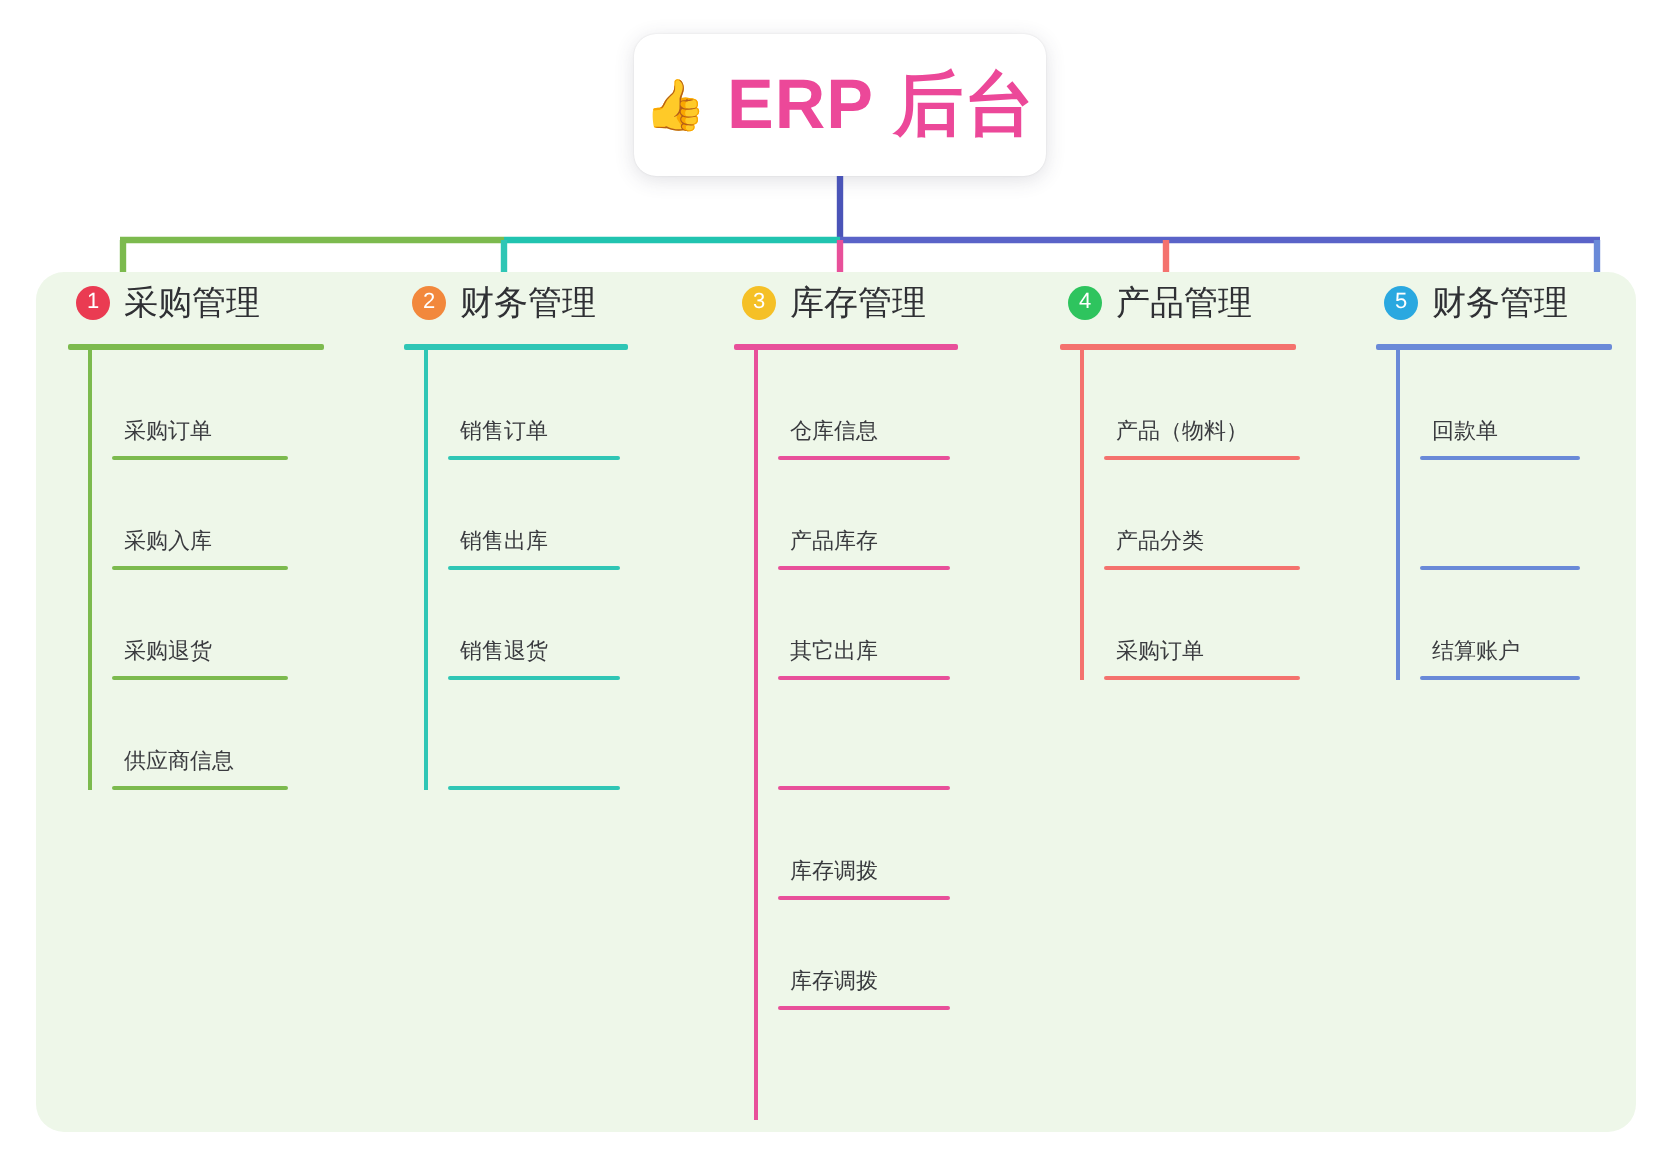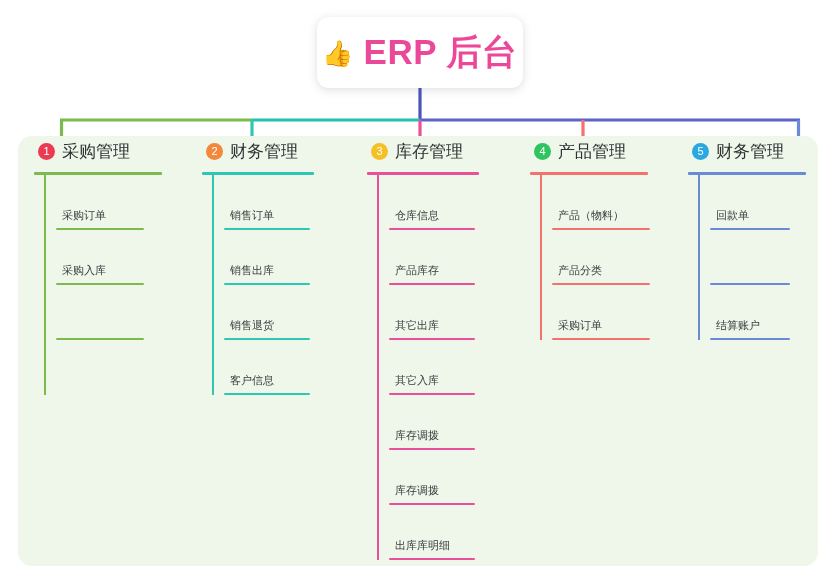--- a/index.html
+++ b/index.html
@@ -187,20 +187,25 @@
             <div class="trunk" style="background: rgb(124, 186, 78); left: 26px; height: 220px;"></div>
             <div class="leaf">
               <div class="leaf-text">采购订单</div>
               <div class="leaf-underline" style="background: rgb(124, 186, 78); width: 88px;"></div>
             </div>
             <div class="leaf">
               <div class="leaf-text">采购入库</div>
               <div class="leaf-underline" style="background: rgb(124, 186, 78); width: 88px;"></div>
             </div>
             <div class="leaf">
+              <div class="leaf-text">采购退货</div>
+              <div class="leaf-underline" style="background: rgb(124, 186, 78); width: 88px;"></div>
+            </div>
+            <div class="leaf">
+              <div class="leaf-text">供应商信息</div>
               <div class="leaf-underline" style="background: rgb(124, 186, 78); width: 88px;"></div>
             </div>
           </div>
         </div>
         <div class="column" style="width: 165px;">
           <div class="col-head" style="padding-left: 20px;">
             <span class="badge" style="background: rgb(242, 136, 60);">2</span>
             <span class="col-title">财务管理</span>
           </div>
           <div class="col-underline" style="background: rgb(47, 198, 181); width: 112px; margin-left: 16px;"></div>
@@ -212,21 +217,20 @@
             </div>
             <div class="leaf">
               <div class="leaf-text">销售出库</div>
               <div class="leaf-underline" style="background: rgb(47, 198, 181); width: 86px;"></div>
             </div>
             <div class="leaf">
               <div class="leaf-text">销售退货</div>
               <div class="leaf-underline" style="background: rgb(47, 198, 181); width: 86px;"></div>
             </div>
             <div class="leaf">
-              <div class="leaf-text">客户信息</div>
               <div class="leaf-underline" style="background: rgb(47, 198, 181); width: 86px;"></div>
             </div>
           </div>
         </div>
         <div class="column" style="width: 163px;">
           <div class="col-head" style="padding-left: 20px;">
             <span class="badge" style="background: rgb(245, 192, 38);">3</span>
             <span class="col-title">库存管理</span>
           </div>
           <div class="col-underline" style="background: rgb(232, 80, 154); width: 112px; margin-left: 16px;"></div>
@@ -238,33 +242,28 @@
             </div>
             <div class="leaf">
               <div class="leaf-text">产品库存</div>
               <div class="leaf-underline" style="background: rgb(232, 80, 154); width: 86px;"></div>
             </div>
             <div class="leaf">
               <div class="leaf-text">其它出库</div>
               <div class="leaf-underline" style="background: rgb(232, 80, 154); width: 86px;"></div>
             </div>
             <div class="leaf">
-              <div class="leaf-text">其它入库</div>
               <div class="leaf-underline" style="background: rgb(232, 80, 154); width: 86px;"></div>
             </div>
             <div class="leaf">
               <div class="leaf-text">库存调拨</div>
               <div class="leaf-underline" style="background: rgb(232, 80, 154); width: 86px;"></div>
             </div>
             <div class="leaf">
               <div class="leaf-text">库存调拨</div>
-              <div class="leaf-underline" style="background: rgb(232, 80, 154); width: 86px;"></div>
-            </div>
-            <div class="leaf">
-              <div class="leaf-text">出库库明细</div>
               <div class="leaf-underline" style="background: rgb(232, 80, 154); width: 86px;"></div>
             </div>
           </div>
         </div>
         <div class="column" style="width: 158px;">
           <div class="col-head" style="padding-left: 20px;">
             <span class="badge" style="background: rgb(46, 196, 94);">4</span>
             <span class="col-title">产品管理</span>
           </div>
           <div class="col-underline" style="background: rgb(244, 114, 110); width: 118px; margin-left: 16px;"></div>

